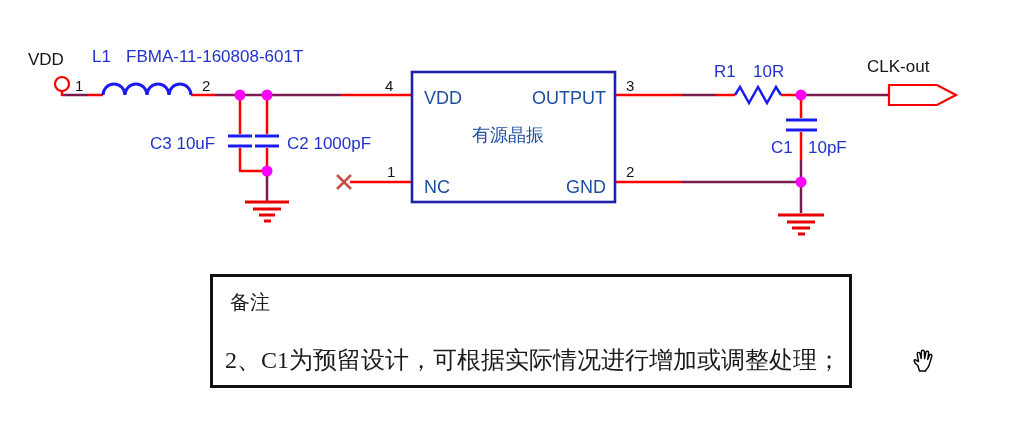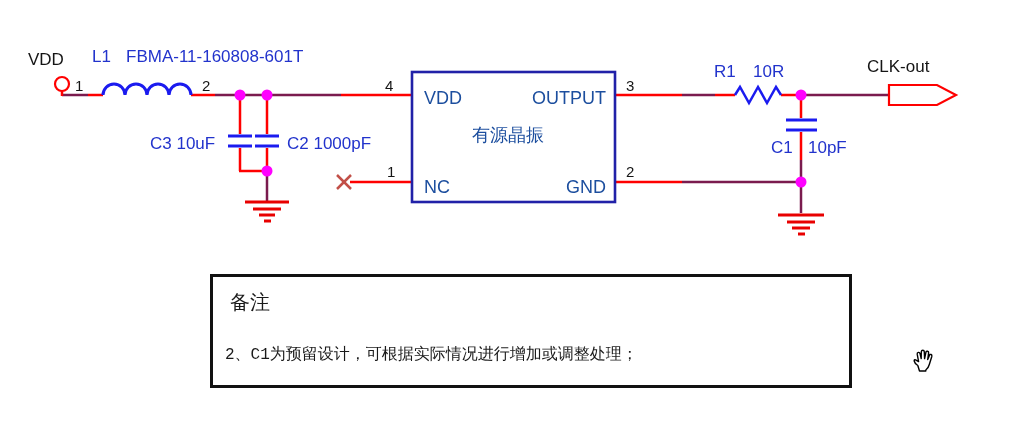--- a/index.html
+++ b/index.html
@@ -6,24 +6,24 @@
   .canvas{position:relative;width:1025px;height:423px;background:#ffffff;overflow:hidden;
           font-family:"Liberation Sans",sans-serif;}
   svg{position:absolute;left:0;top:0;}
   svg text{font-family:"Liberation Sans",sans-serif;}
   .t-black{font-size:17px;fill:#151515;}
   .t-num{font-size:15px;fill:#151515;}
   .t-blue{font-size:17px;fill:#2233CC;}
   .t-chip{font-size:18px;fill:#1C4E9E;}
   .notes-box{position:absolute;left:210px;top:274px;width:636px;height:108px;
              border:3px solid #111111;background:#ffffff;
-             font-family:Liberation Mono, monospace;color:#1a1a1a;}
+             font-family:Liberation Serif, serif;color:#1a1a1a;}
   .notes-title{position:absolute;left:17px;top:12px;font-size:20px;}
   .notes-line1{position:absolute;left:12px;top:42px;font-size:20px;white-space:nowrap;}
-  .notes-line2{position:absolute;left:12px;top:67px;font-size:16px;white-space:nowrap;}
+  .notes-line2{position:absolute;left:12px;top:67px;font-size:24px;white-space:nowrap;}
 </style>
 </head>
 <body>
 
 <div class="canvas">
 <svg width="1025" height="423" viewBox="0 0 1025 423">
 
   <g stroke="#7A1B4E" stroke-width="2.5">
     <line x1="62" y1="95" x2="88" y2="95"></line>
     <line x1="215" y1="95" x2="341" y2="95"></line>

